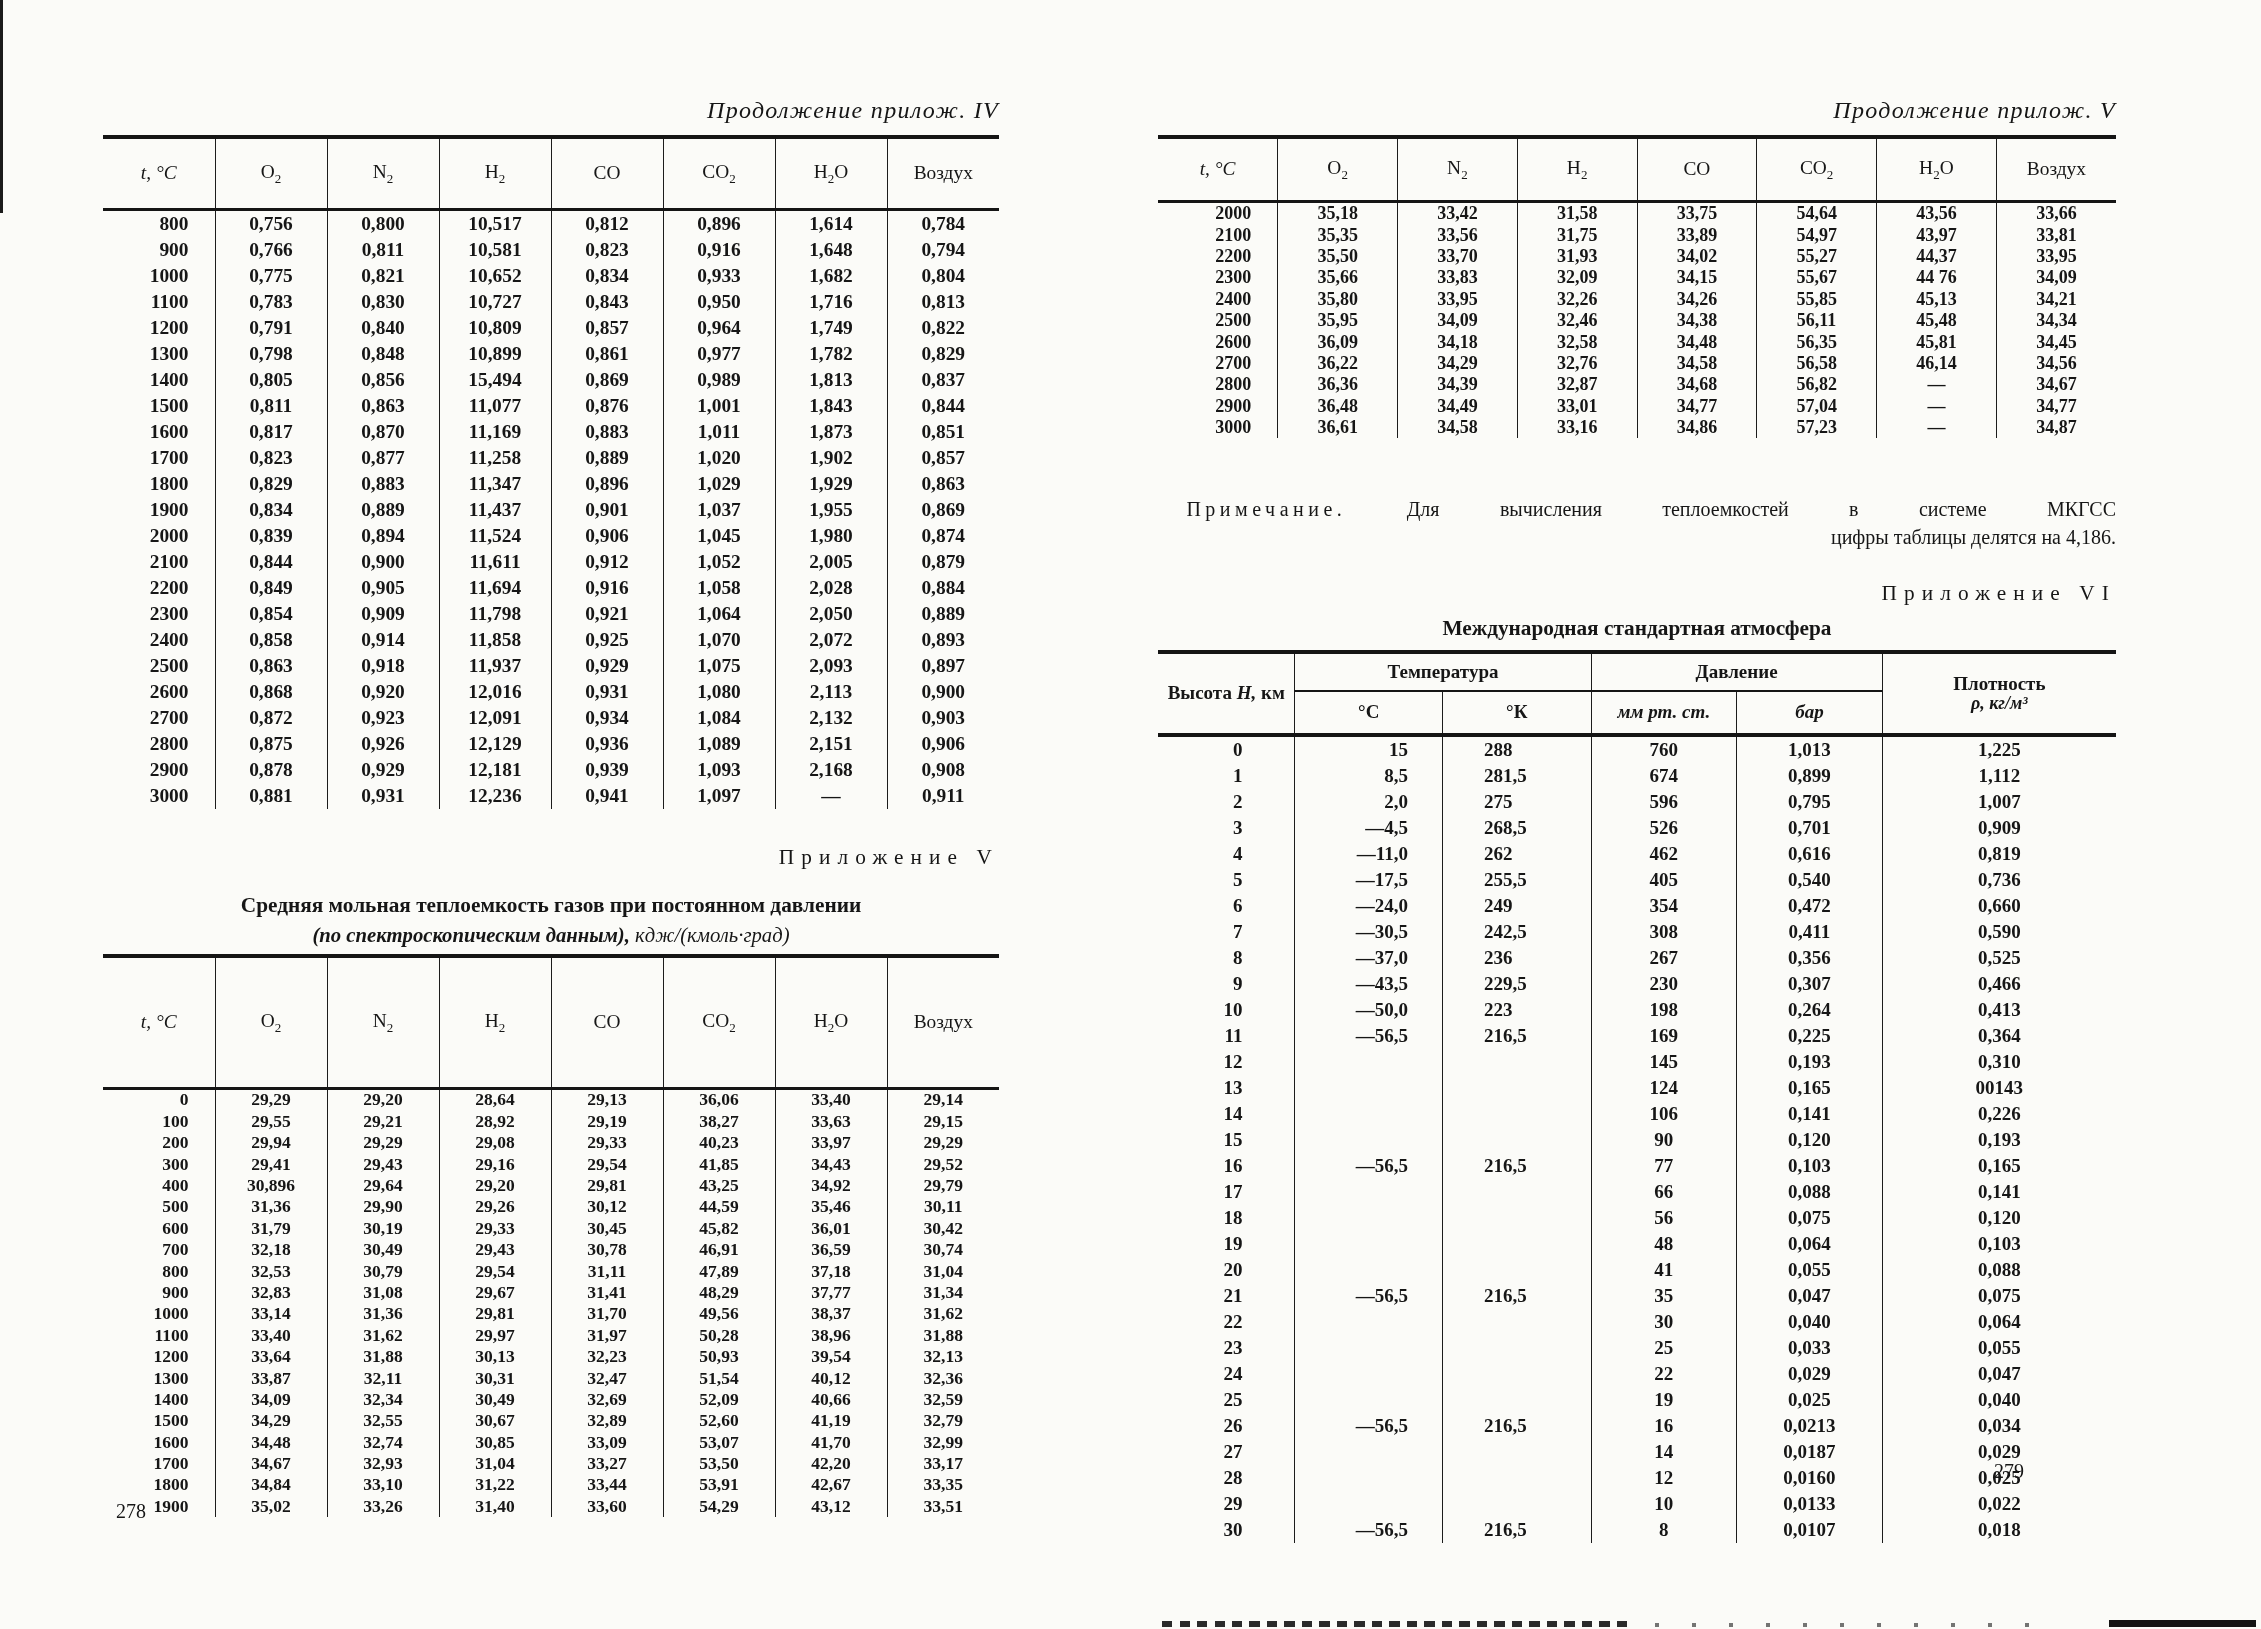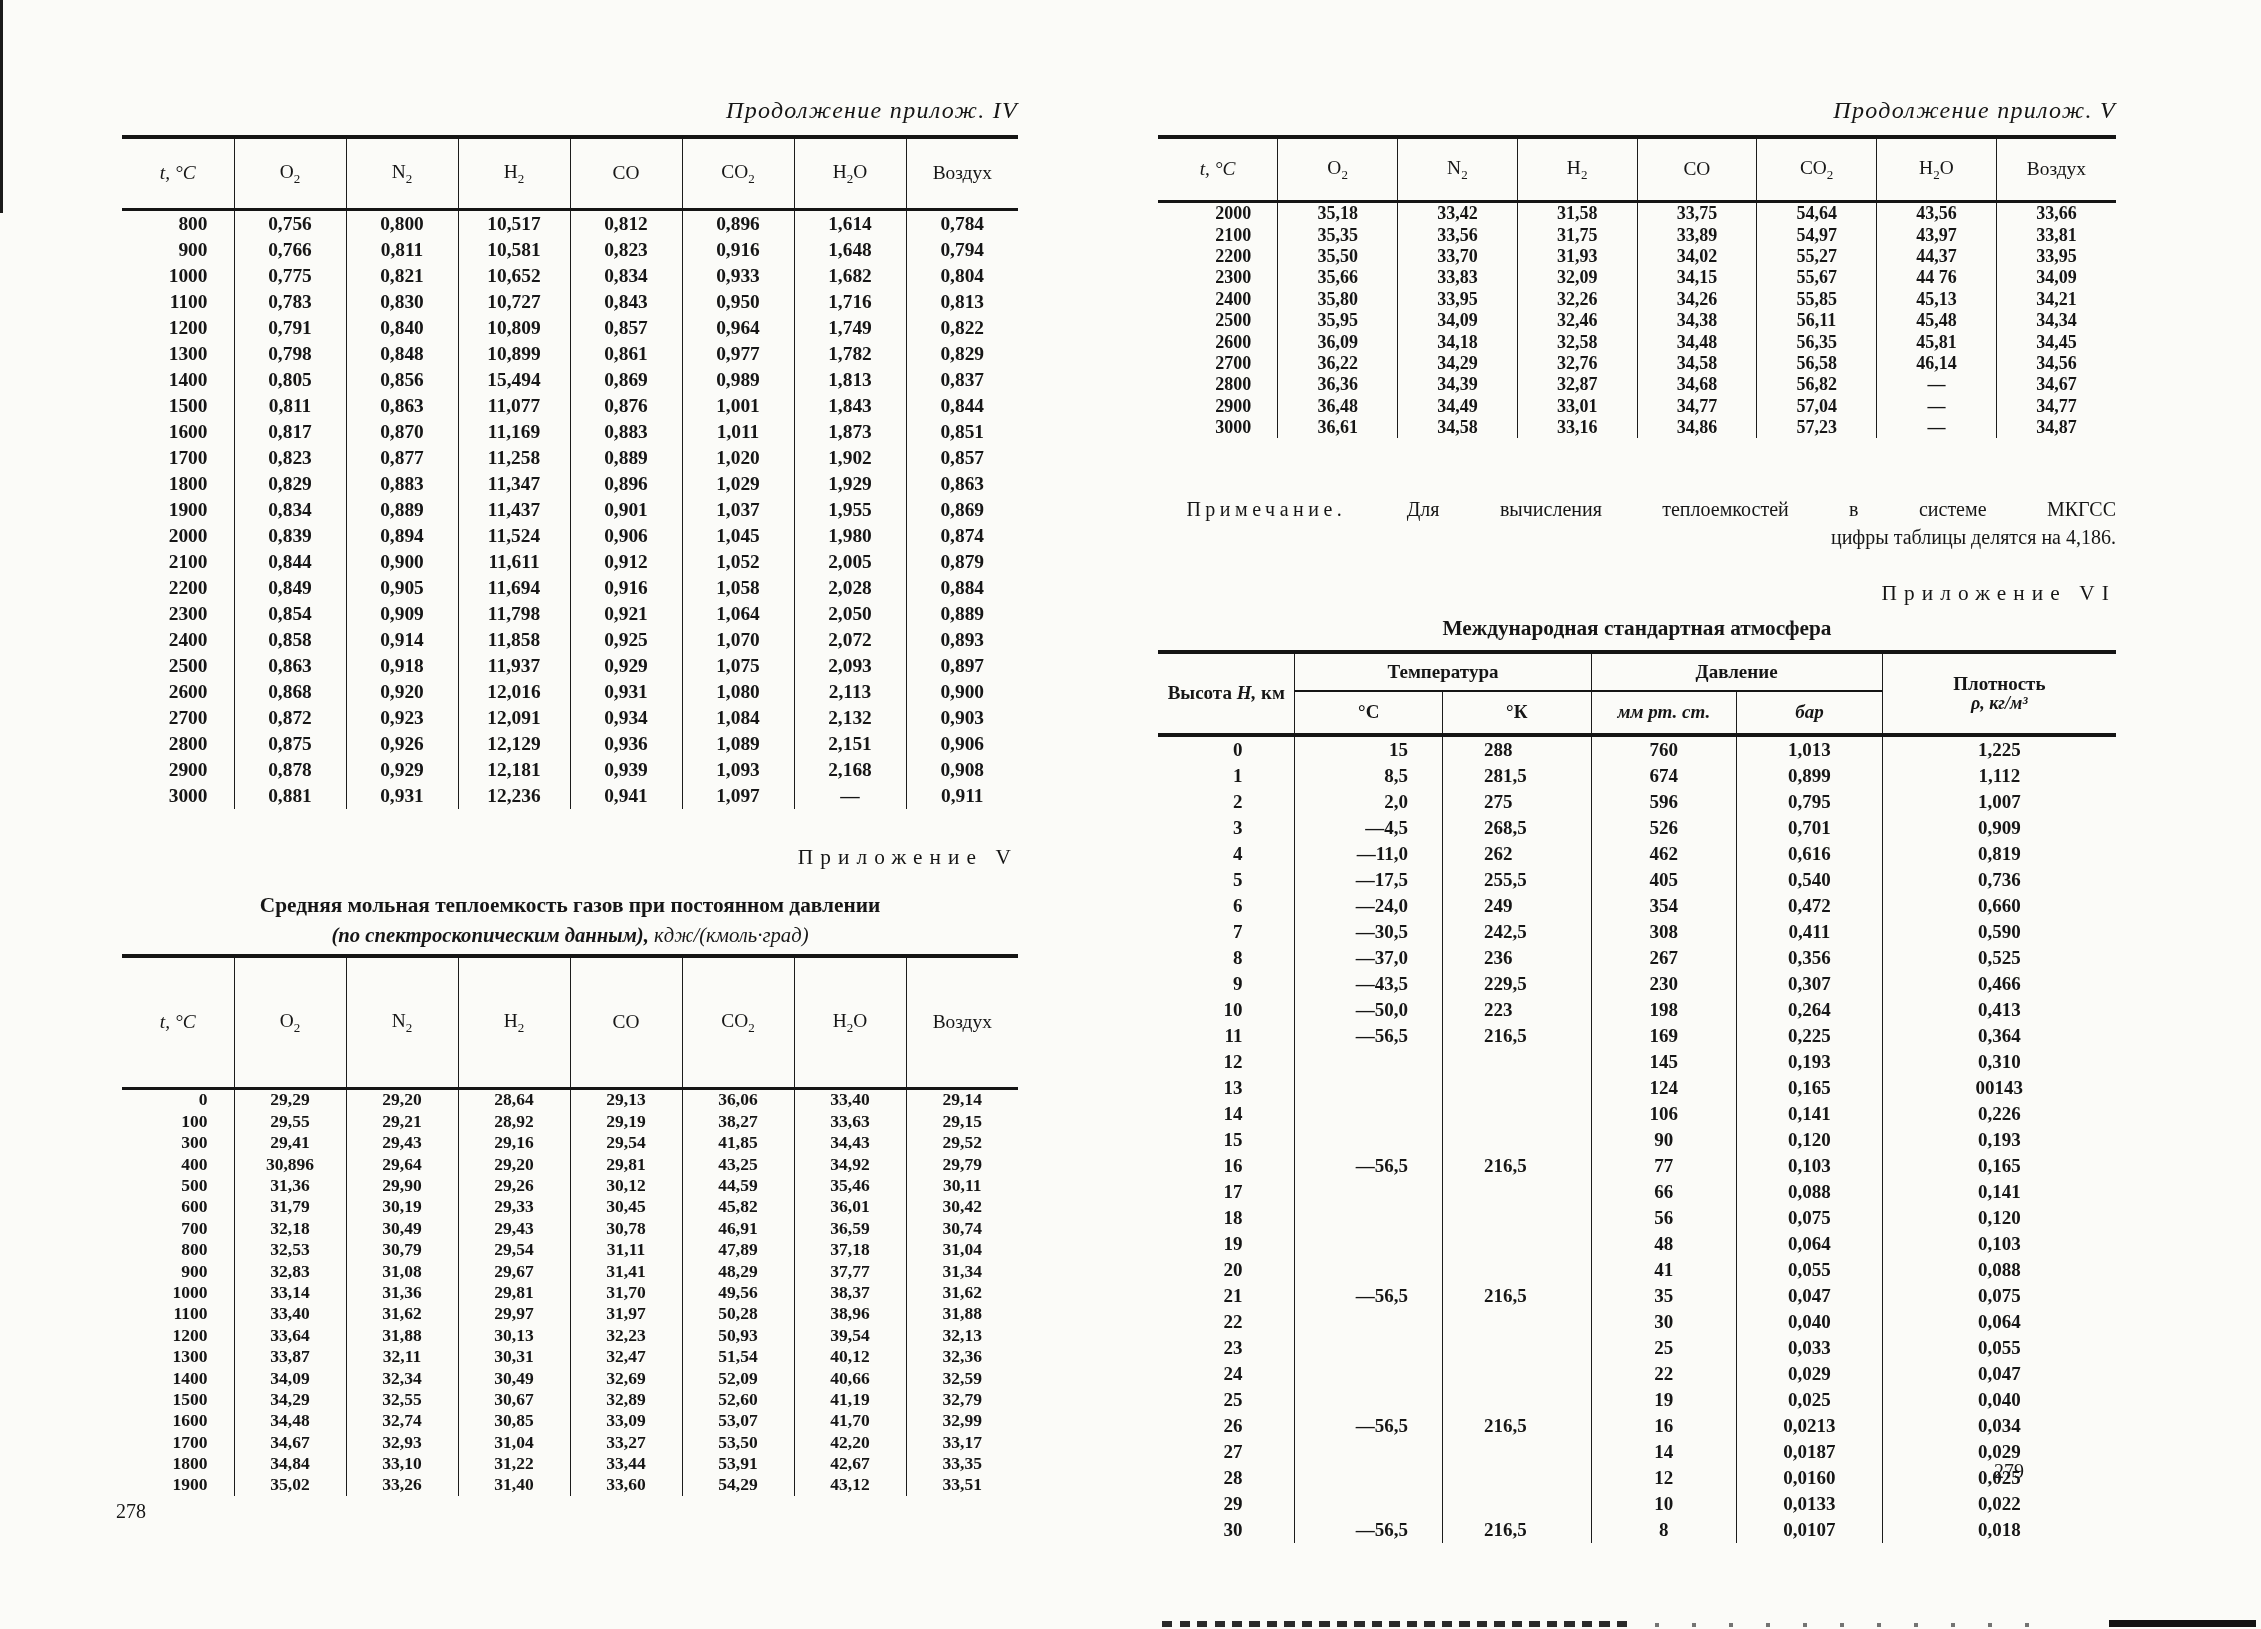--- a/index.html
+++ b/index.html
@@ -9,21 +9,21 @@
   }
   
   .art-left-line{position:absolute;left:0;top:0;width:2.6px;height:213px;background:#1b1b1b;}
   .art-bottom-dashes{position:absolute;left:1162px;top:1621px;width:472px;height:5.8px;
     background:repeating-linear-gradient(90deg,#2a2a2a 0 10.3px,transparent 10.3px 17.5px);}
   .art-bottom-dots{position:absolute;left:1655px;top:1623px;width:401px;height:3.9px;
     background:repeating-linear-gradient(90deg,#3a3a3a 0 3.9px,transparent 3.9px 37px);opacity:.7;}
   .art-bottom-bar{position:absolute;left:2109px;top:1620px;width:147px;height:6.5px;background:#141414;}
 
   .page{position:absolute;top:97px;}
-  .page-left{left:122px;width:896px;}
+  .page-left{left:103px;width:896px;}
   .page-right{left:1158px;width:958px;}
 
   .cont-header{font-style:italic;font-size:24px;letter-spacing:1.3px;text-align:right;height:31px;}
   .appendix-header{text-align:right;font-size:21.3px;letter-spacing:7.1px;}
 
   
   table{border-collapse:collapse;table-layout:fixed;width:100%;}
   .gas{border-top:4.5px solid #151515;margin-top:6.5px;}
   .gas th,.gas td{border-left:1.3px solid #1c1c1c;vertical-align:middle;line-height:1;}
   .gas th:first-child,.gas td:first-child{border-left:none;}
@@ -368,20 +368,30 @@
           </tr>
           <tr>
             <td>100</td>
             <td>29,55</td>
             <td>29,21</td>
             <td>28,92</td>
             <td>29,19</td>
             <td>38,27</td>
             <td>33,63</td>
             <td>29,15</td>
+          </tr>
+          <tr>
+            <td>200</td>
+            <td>29,94</td>
+            <td>29,29</td>
+            <td>29,08</td>
+            <td>29,33</td>
+            <td>40,23</td>
+            <td>33,97</td>
+            <td>29,29</td>
           </tr>
           <tr>
             <td>300</td>
             <td>29,41</td>
             <td>29,43</td>
             <td>29,16</td>
             <td>29,54</td>
             <td>41,85</td>
             <td>34,43</td>
             <td>29,52</td>

